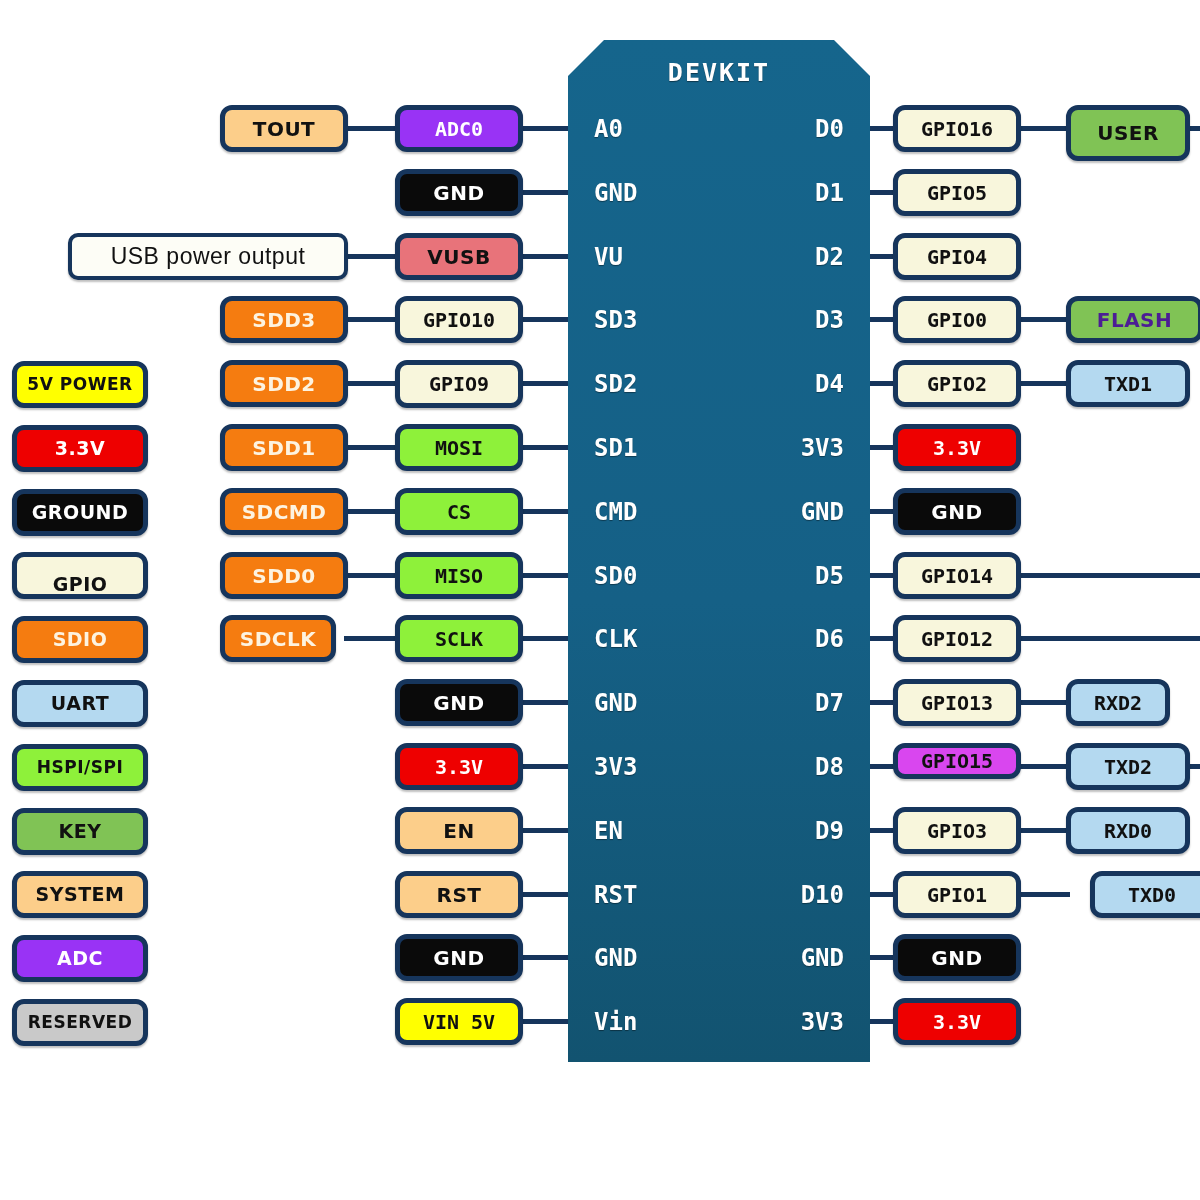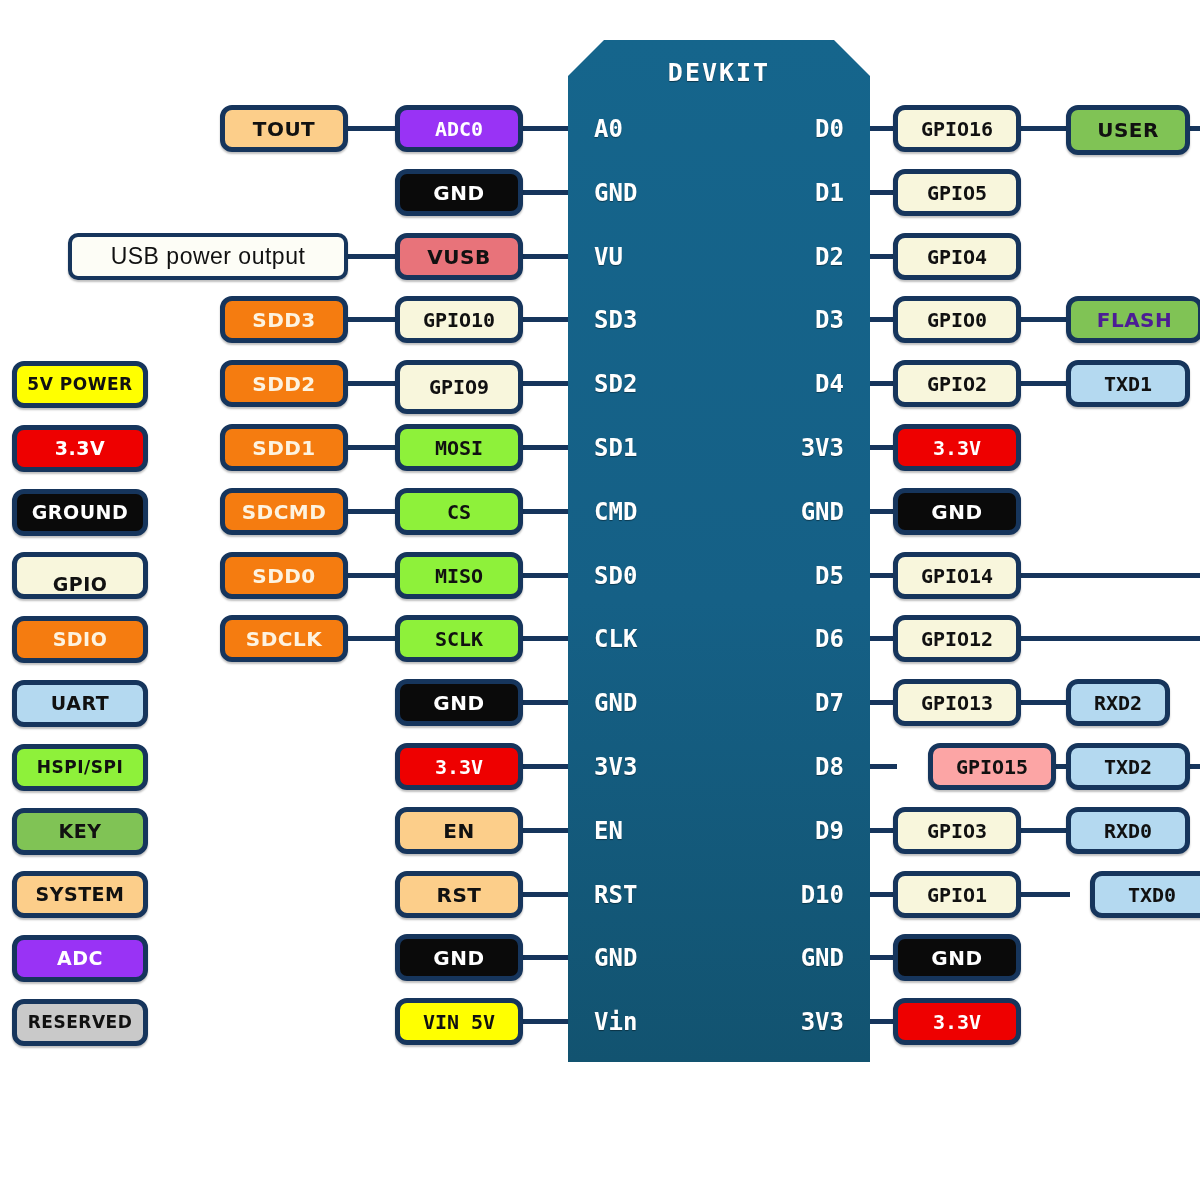--- a/index.html
+++ b/index.html
@@ -187,38 +187,38 @@
       </div>
       <div class="pill" style="left: 220px; top: 424px; width: 128px; height: 47px; background: rgb(245, 124, 16); color: rgb(253, 243, 224); font-size: 20px;">
         <span>SDD1</span>
       </div>
       <div class="pill" style="left: 220px; top: 488px; width: 128px; height: 47px; background: rgb(245, 124, 16); color: rgb(253, 243, 224); font-size: 20px;">
         <span>SDCMD</span>
       </div>
       <div class="pill" style="left: 220px; top: 552px; width: 128px; height: 47px; background: rgb(245, 124, 16); color: rgb(253, 243, 224); font-size: 20px;">
         <span>SDD0</span>
       </div>
-      <div class="pill" style="left: 220px; top: 615px; width: 128px; height: 47px; background: rgb(245, 124, 16); color: rgb(253, 243, 224); font-size: 20px;">
+      <div class="pill" style="left: 220px; top: 615px; width: 116px; height: 47px; background: rgb(245, 124, 16); color: rgb(253, 243, 224); font-size: 20px;">
         <span>SDCLK</span>
       </div>
     </div>
   <div id="left-inner">
       <div class="pill mono" style="left: 395px; top: 105px; width: 128px; height: 47px; background: rgb(153, 51, 245); color: rgb(255, 255, 255); font-size: 20px;">
         <span>ADC0</span>
       </div>
       <div class="pill" style="left: 395px; top: 169px; width: 128px; height: 47px; background: rgb(10, 10, 10); color: rgb(255, 255, 255); font-size: 20px;">
         <span>GND</span>
       </div>
       <div class="pill" style="left: 395px; top: 233px; width: 128px; height: 47px; background: rgb(232, 115, 122); color: rgb(17, 17, 17); font-size: 20px;">
         <span>VUSB</span>
       </div>
       <div class="pill mono" style="left: 395px; top: 296px; width: 128px; height: 47px; background: rgb(248, 246, 220); color: rgb(17, 17, 17); font-size: 20px;">
         <span>GPIO10</span>
       </div>
-      <div class="pill mono" style="left: 395px; top: 360px; width: 128px; height: 54px; background: rgb(248, 246, 220); color: rgb(17, 17, 17); font-size: 20px;">
+      <div class="pill mono" style="left: 395px; top: 360px; width: 128px; height: 48px; background: rgb(248, 246, 220); color: rgb(17, 17, 17); font-size: 20px;">
         <span>GPIO9</span>
       </div>
       <div class="pill mono" style="left: 395px; top: 424px; width: 128px; height: 47px; background: rgb(142, 241, 58); color: rgb(17, 17, 17); font-size: 20px;">
         <span>MOSI</span>
       </div>
       <div class="pill mono" style="left: 395px; top: 488px; width: 128px; height: 47px; background: rgb(142, 241, 58); color: rgb(17, 17, 17); font-size: 20px;">
         <span>CS</span>
       </div>
       <div class="pill mono" style="left: 395px; top: 552px; width: 128px; height: 47px; background: rgb(142, 241, 58); color: rgb(17, 17, 17); font-size: 20px;">
         <span>MISO</span>
@@ -306,38 +306,38 @@
       </div>
       <div class="pill mono" style="left: 893px; top: 552px; width: 128px; height: 47px; background: rgb(248, 246, 220); color: rgb(17, 17, 17); font-size: 20px;">
         <span>GPIO14</span>
       </div>
       <div class="pill mono" style="left: 893px; top: 615px; width: 128px; height: 47px; background: rgb(248, 246, 220); color: rgb(17, 17, 17); font-size: 20px;">
         <span>GPIO12</span>
       </div>
       <div class="pill mono" style="left: 893px; top: 679px; width: 128px; height: 47px; background: rgb(248, 246, 220); color: rgb(17, 17, 17); font-size: 20px;">
         <span>GPIO13</span>
       </div>
-      <div class="pill mono" style="left: 928px; top: 743px; width: 128px; height: 47px; background: #fca5a5; color: rgb(17, 17, 17); font-size: 20px;">
+      <div class="pill mono" style="left: 893px; top: 743px; width: 128px; height: 36px; background: #d946ef; color: rgb(17, 17, 17); font-size: 20px;">
         <span>GPIO15</span>
       </div>
       <div class="pill mono" style="left: 893px; top: 807px; width: 128px; height: 47px; background: rgb(248, 246, 220); color: rgb(17, 17, 17); font-size: 20px;">
         <span>GPIO3</span>
       </div>
       <div class="pill mono" style="left: 893px; top: 871px; width: 128px; height: 47px; background: rgb(248, 246, 220); color: rgb(17, 17, 17); font-size: 20px;">
         <span>GPIO1</span>
       </div>
       <div class="pill" style="left: 893px; top: 934px; width: 128px; height: 47px; background: rgb(10, 10, 10); color: rgb(255, 255, 255); font-size: 20px;">
         <span>GND</span>
       </div>
       <div class="pill mono" style="left: 893px; top: 998px; width: 128px; height: 47px; background: rgb(238, 0, 0); color: rgb(255, 255, 255); font-size: 20px;">
         <span>3.3V</span>
       </div>
     </div>
   <div id="right-outer">
-      <div class="pill" style="left: 1066px; top: 105px; width: 124px; height: 50px; background: rgb(128, 195, 85); color: rgb(17, 17, 17); font-size: 20px;">
+      <div class="pill" style="left: 1066px; top: 105px; width: 124px; height: 56px; background: rgb(128, 195, 85); color: rgb(17, 17, 17); font-size: 20px;">
         <span>USER</span>
       </div>
       <div class="pill" style="left: 1066px; top: 296px; width: 137px; height: 47px; background: rgb(128, 195, 85); color: #4c1d95; font-size: 20px;">
         <span>FLASH</span>
       </div>
       <div class="pill mono" style="left: 1066px; top: 360px; width: 124px; height: 47px; background: rgb(180, 217, 240); color: rgb(17, 17, 17); font-size: 20px;">
         <span>TXD1</span>
       </div>
       <div class="pill mono" style="left: 1066px; top: 679px; width: 104px; height: 47px; background: rgb(180, 217, 240); color: rgb(17, 17, 17); font-size: 20px;">
         <span>RXD2</span>

